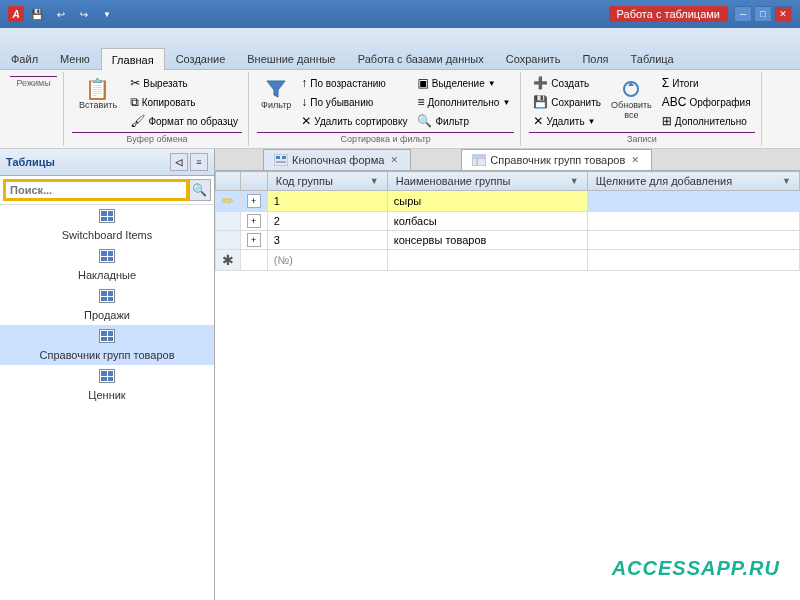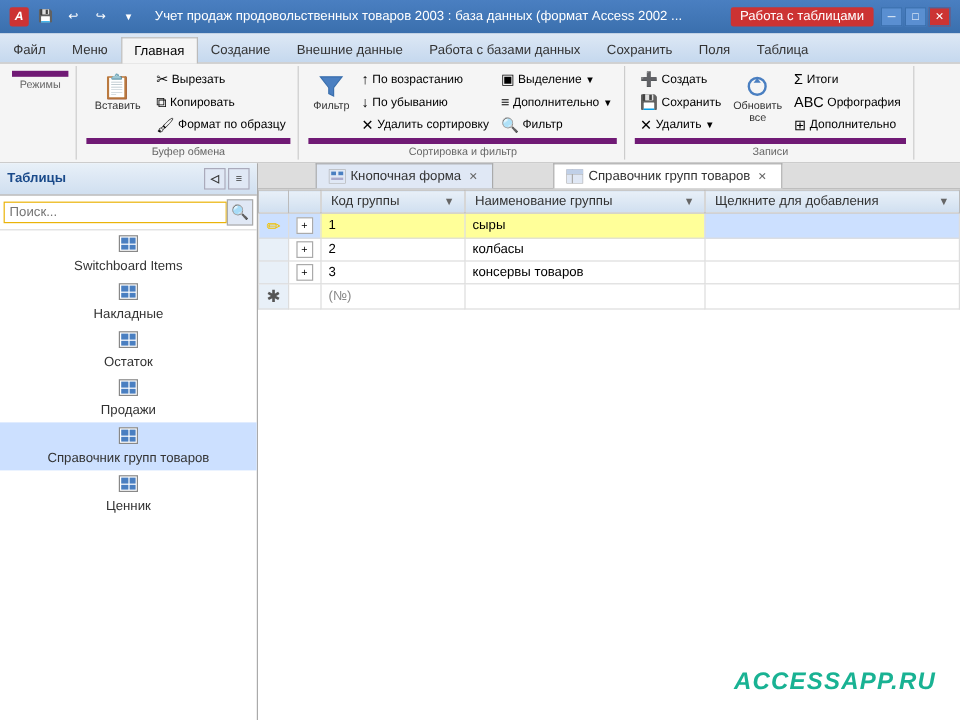--- a/index.html
+++ b/index.html
@@ -19,44 +19,44 @@
     .title-icon { width: 16px; height: 16px; background: #cc3333; border-radius: 2px; display: flex; align-items: center; justify-content: center; color: white; font-size: 10px; font-weight: bold; font-style: italic; }
     .title-text { font-size: 11px; color: white; }
     .title-buttons { display: flex; gap: 2px; }
     .title-btn { width: 18px; height: 16px; background: #5a8fd1; border: 1px solid #3a6fad; color: white; font-size: 9px; text-align: center; cursor: pointer; display: flex; align-items: center; justify-content: center; }
     .title-quick-access { display: flex; align-items: center; gap: 3px; margin-right: 8px; }
     .qa-btn { width: 20px; height: 18px; background: transparent; border: 1px solid transparent; color: white; font-size: 10px; cursor: pointer; display: flex; align-items: center; justify-content: center; border-radius: 2px; }
     .work-tables-btn { background: #cc3333; color: white; padding: 2px 8px; font-size: 11px; border-radius: 2px; }
 
     
     .ribbon { background: #f5f5f5; border-bottom: 1px solid #ccc; }
-    .ribbon-tabs { display: flex; background: linear-gradient(to bottom, #dde8f5, #c5d8ee); height: 24px; align-items: flex-end; }
+    .ribbon-tabs { display: flex; background: linear-gradient(to bottom, #dde8f5, #c5d8ee); height: 41px; align-items: flex-end; }
     .ribbon-tab { padding: 3px 10px; font-size: 11px; cursor: pointer; border: 1px solid transparent; border-bottom: none; color: #333; height: 22px; display: flex; align-items: center; }
     .ribbon-tab.active { background: #f5f5f5; border-color: #bbb; border-bottom-color: #f5f5f5; color: #000; margin-bottom: -1px; }
     .ribbon-content { display: flex; padding: 2px 4px; gap: 2px; background: #f5f5f5; border-top: 1px solid #bbb; }
     .ribbon-group { display: flex; flex-direction: column; border-right: 1px solid #ccc; padding: 2px 6px; min-width: 60px; }
     .ribbon-group-content { display: flex; gap: 2px; flex: 1; align-items: flex-start; }
-    .ribbon-group-label { font-size: 9px; color: #666; text-align: center; margin-top: 2px; border-top: 5px solid #701a75; padding-top: 1px; }
+    .ribbon-group-label { font-size: 9px; color: #666; text-align: center; margin-top: 2px; border-top: 1px solid #701a75; padding-top: 1px; }
     .ribbon-btn { display: flex; flex-direction: column; align-items: center; cursor: pointer; padding: 2px 3px; border: 1px solid transparent; border-radius: 2px; min-width: 32px; }
     .ribbon-btn-icon { width: 24px; height: 24px; display: flex; align-items: center; justify-content: center; font-size: 16px; }
     .ribbon-btn-label { font-size: 9px; color: #333; text-align: center; line-height: 1.1; }
     .ribbon-btn-small { display: flex; align-items: center; gap: 3px; cursor: pointer; padding: 1px 3px; border: 1px solid transparent; border-radius: 2px; font-size: 10px; }
     .ribbon-btn-small .icon { font-size: 12px; }
 
     
     .main-area { display: flex; height: calc(600px - 28px - 88px); }
 
     
     .left-panel { width: 215px; background: white; border-right: 1px solid #aaa; display: flex; flex-direction: column; }
     .left-panel-header { background: linear-gradient(to bottom, #e8f0f8, #d0dff0); padding: 4px 6px; font-size: 11px; font-weight: bold; color: #333; border-bottom: 1px solid #aaa; display: flex; align-items: center; justify-content: space-between; }
     .left-panel-title { color: #1a4a8a; }
     .left-panel-icons { display: flex; gap: 2px; }
     .panel-icon-btn { width: 18px; height: 18px; background: #e0e8f5; border: 1px solid #aab; font-size: 9px; cursor: pointer; display: flex; align-items: center; justify-content: center; }
     .search-box { display: flex; align-items: center; padding: 3px; border-bottom: 1px solid #ddd; }
-    .search-input { flex: 1; border: 1px solid #eab308; padding: 2px 4px; font-size: 11px; color: #aaa; }
+    .search-input { flex: 1; border: 3px solid #eab308; padding: 2px 4px; font-size: 11px; color: #aaa; font-weight: bold; }
     .search-btn { width: 22px; height: 22px; background: #e0e8f5; border: 1px solid #aaa; cursor: pointer; display: flex; align-items: center; justify-content: center; }
     .table-list { overflow-y: auto; flex: 1; }
     .table-item { display: flex; align-items: center; gap: 6px; padding: 4px 8px; cursor: pointer; font-size: 11px; color: #333; flex-direction: column; }
     .table-item.selected { background: #cce0ff; }
     .table-item-icon { width: 16px; height: 14px; background: #fff; border: 1px solid #888; display: flex; align-items: center; justify-content: center; flex-shrink: 0; }
     .table-grid-icon { display: grid; grid-template-columns: 1fr 1fr; gap: 1px; width: 12px; height: 10px; }
     .grid-cell { background: #4a7fc1; }
 
     
     .right-panel { flex: 1; background: #e8e8e8; display: flex; flex-direction: column; }
@@ -89,21 +89,20 @@
 
 <div class="title-bar">
   <div class="title-bar-left">
     <div class="title-icon">A</div>
     <div class="title-quick-access">
       <div class="qa-btn">💾</div>
       <div class="qa-btn">↩</div>
       <div class="qa-btn">↪</div>
       <div class="qa-btn" style="font-size:8px;">▼</div>
     </div>
-    <div class="title-text">Учет продаж продовольственных товаров 2003 : база данных (формат Access 2002 ...</div>
   </div>
   <div style="display:flex; align-items:center; gap:6px;">
     <div class="work-tables-btn">Работа с таблицами</div>
     <div class="title-buttons">
       <div class="title-btn">─</div>
       <div class="title-btn">□</div>
       <div class="title-btn" style="background:#cc3333;">✕</div>
     </div>
   </div>
 </div>
@@ -270,31 +269,20 @@
       <div class="table-item">
         <div class="table-item-icon">
           <div class="table-grid-icon">
             <div class="grid-cell"></div>
               <div class="grid-cell"></div>
             <div class="grid-cell"></div>
               <div class="grid-cell"></div>
           </div>
         </div>
         <span>Накладные</span>
-      </div>
-      <div class="table-item">
-        <div class="table-item-icon">
-          <div class="table-grid-icon">
-            <div class="grid-cell"></div>
-              <div class="grid-cell"></div>
-            <div class="grid-cell"></div>
-              <div class="grid-cell"></div>
-          </div>
-        </div>
-        <span>Остаток</span>
       </div>
       <div class="table-item">
         <div class="table-item-icon">
           <div class="table-grid-icon">
             <div class="grid-cell"></div>
               <div class="grid-cell"></div>
             <div class="grid-cell"></div>
               <div class="grid-cell"></div>
           </div>
         </div>

